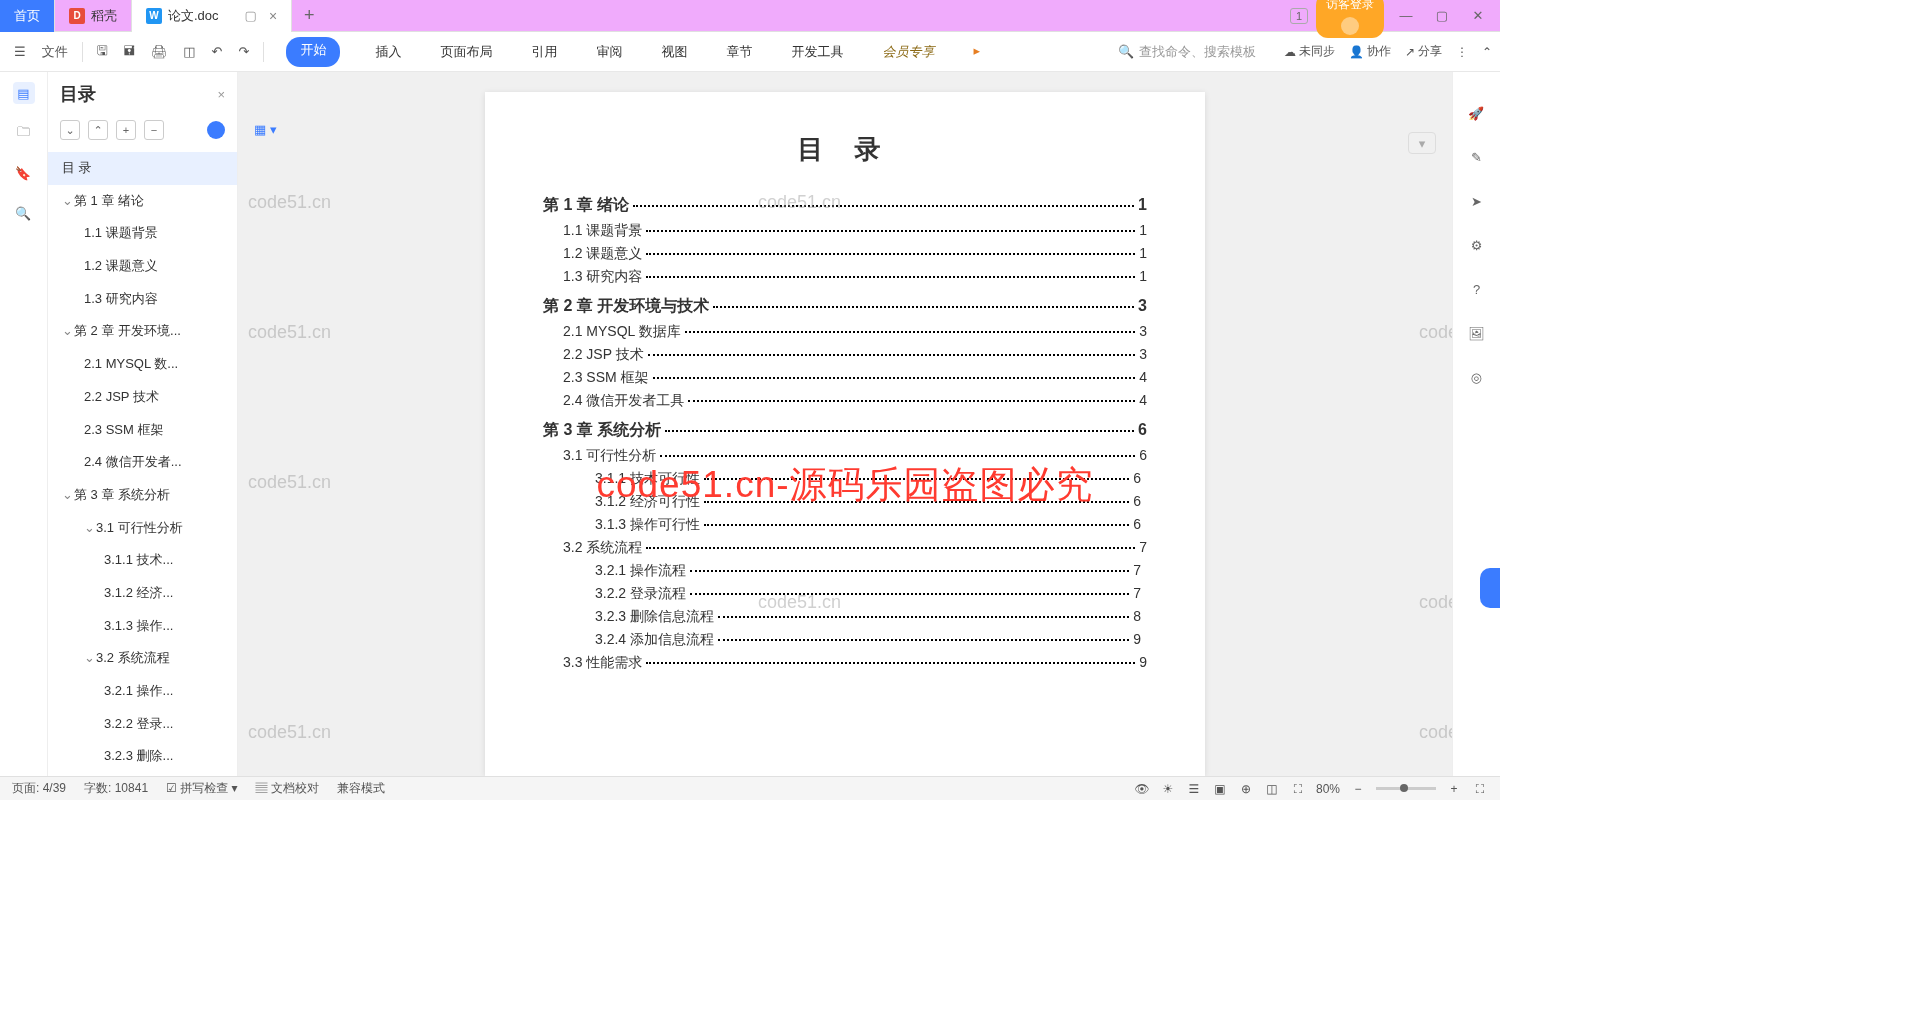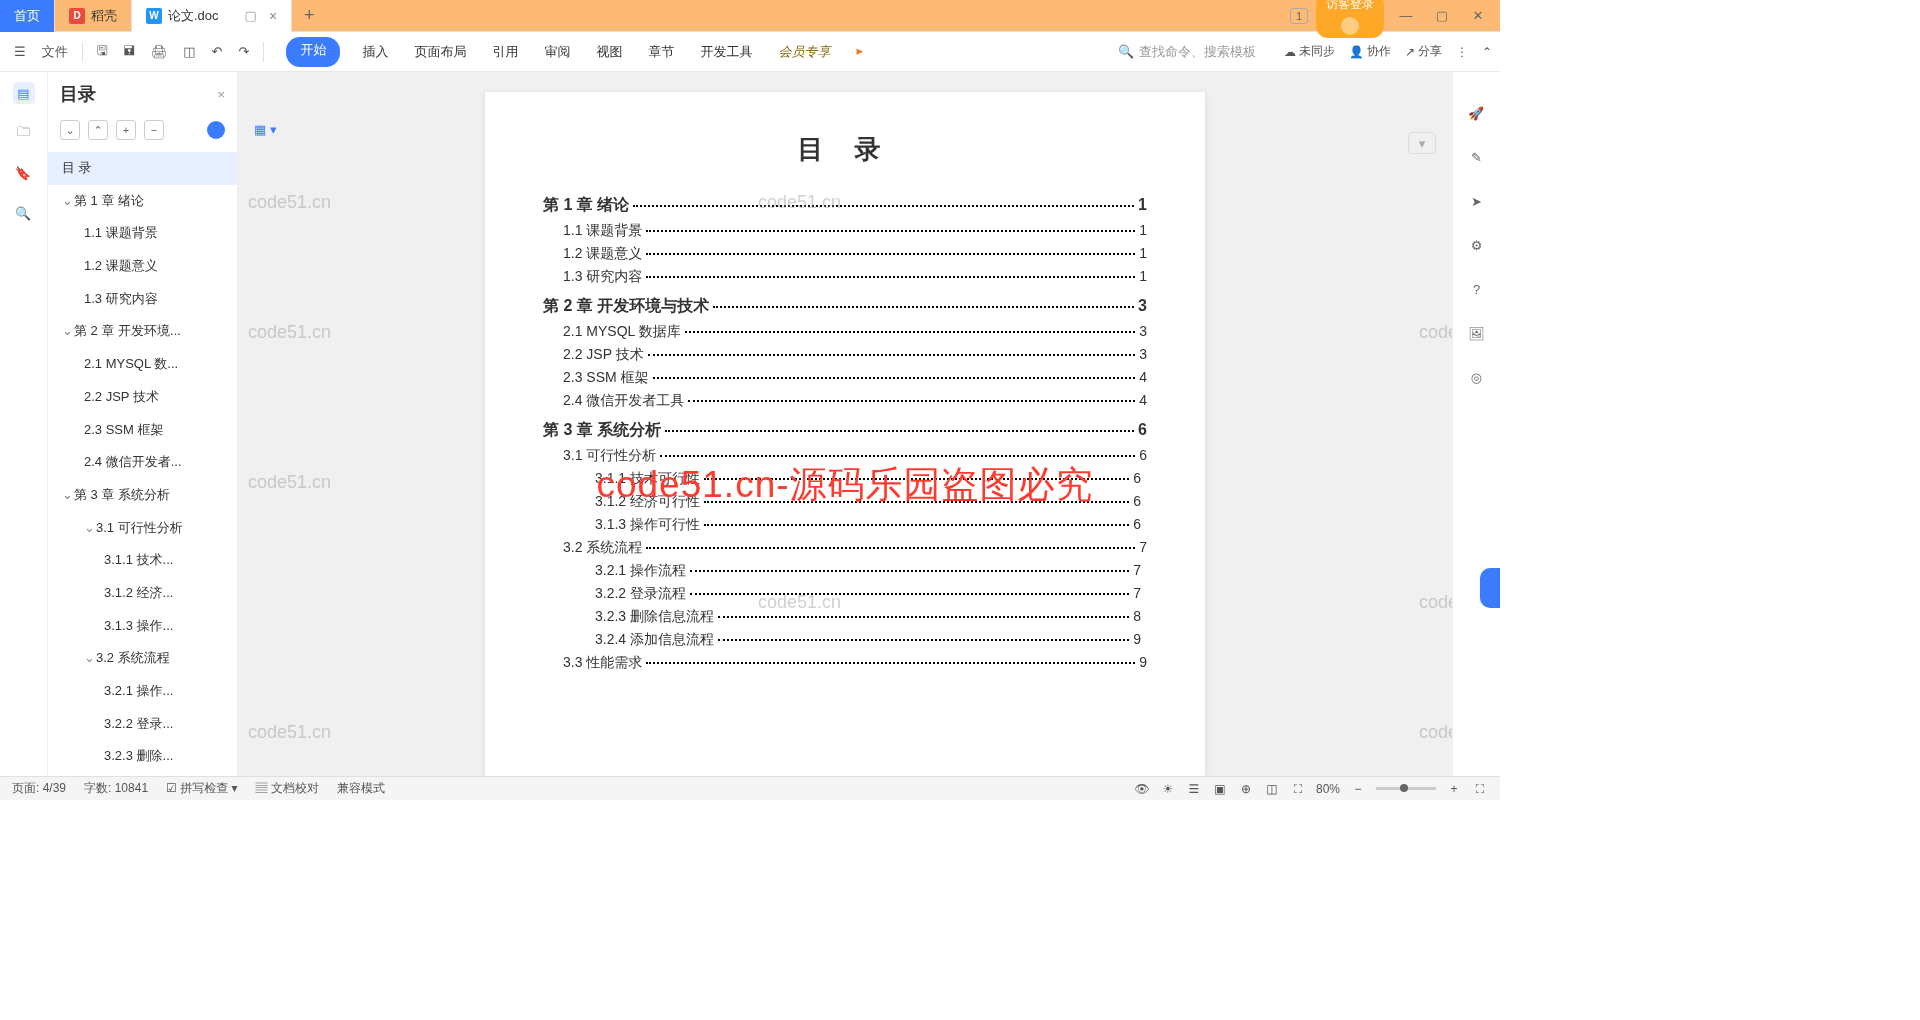--- a/index.html
+++ b/index.html
@@ -1,33 +1,33 @@
 <!DOCTYPE html>
 <html><head>
 <meta charset="utf-8">
 <style>
 *{margin:0;padding:0;box-sizing:border-box;font-family:"Microsoft YaHei","PingFang SC",sans-serif;}
 body{width:1500px;height:800px;background:#fff;overflow:hidden;position:relative;font-size:13px;color:#333;}
-.titlebar{height:32px;background:#fdba74;display:flex;align-items:center;border-bottom:1px solid #e0e0e0;}
+.titlebar{height:32px;background:#f0abfc;display:flex;align-items:center;border-bottom:1px solid #e0e0e0;}
 .tab{height:32px;padding:0 14px;display:flex;align-items:center;gap:6px;cursor:pointer;border-right:1px solid #e0e0e0;}
 .tab.home{background:#3b7cff;color:#fff;}
 .tab.active{background:#fff;}
 .tab-icon{width:16px;height:16px;display:inline-flex;align-items:center;justify-content:center;border-radius:2px;font-size:10px;font-weight:bold;}
 .tab-icon.red{background:#e74c3c;color:#fff;}
 .tab-icon.blue{background:#2196f3;color:#fff;}
 .tab-close{margin-left:6px;color:#888;font-size:14px;}
 .tab-add{padding:0 12px;color:#666;font-size:18px;}
 .titlebar-right{margin-left:auto;display:flex;align-items:center;gap:8px;padding-right:8px;}
 .login-btn{background:#ffa726;color:#fff;padding:3px 10px;border-radius:12px;font-size:12px;display:flex;align-items:center;gap:4px;flex-direction:column;}
 .avatar{width:18px;height:18px;border-radius:50%;background:#ffcc80;}
 .win-btn{width:28px;height:24px;display:flex;align-items:center;justify-content:center;color:#666;cursor:pointer;}
 .toolbar{height:40px;display:flex;align-items:center;padding:0 8px;gap:4px;border-bottom:1px solid #e8e8e8;}
 .tb-btn{padding:4px 6px;display:flex;align-items:center;color:#555;cursor:pointer;}
 .tb-sep{width:1px;height:20px;background:#e0e0e0;margin:0 4px;}
-.menu-tabs{display:flex;gap:18px;margin-left:14px;}
+.menu-tabs{display:flex;gap:31px;margin-left:14px;}
 .menu-tab{padding:6px 4px;cursor:pointer;color:#333;}
 .menu-tab.active{background:#3b7cff;color:#fff;border-radius:14px;padding:4px 14px;}
 .menu-tab.vip{color:#8b6914;font-style:italic;}
 .search-box{margin-left:auto;display:flex;align-items:center;gap:4px;color:#999;padding:0 8px;}
 .tb-right{display:flex;align-items:center;gap:14px;margin-left:16px;color:#555;}
 .tb-right-item{display:flex;align-items:center;gap:3px;cursor:pointer;font-size:12px;}
 .main{display:flex;height:704px;}
 .leftbar{width:48px;background:#fff;border-right:1px solid #eee;display:flex;flex-direction:column;align-items:center;padding-top:10px;gap:18px;}
 .leftbar-icon{width:22px;height:22px;display:flex;align-items:center;justify-content:center;color:#666;cursor:pointer;}
 .leftbar-icon.active{color:#3b7cff;background:#e8f0ff;border-radius:4px;padding:3px;}

